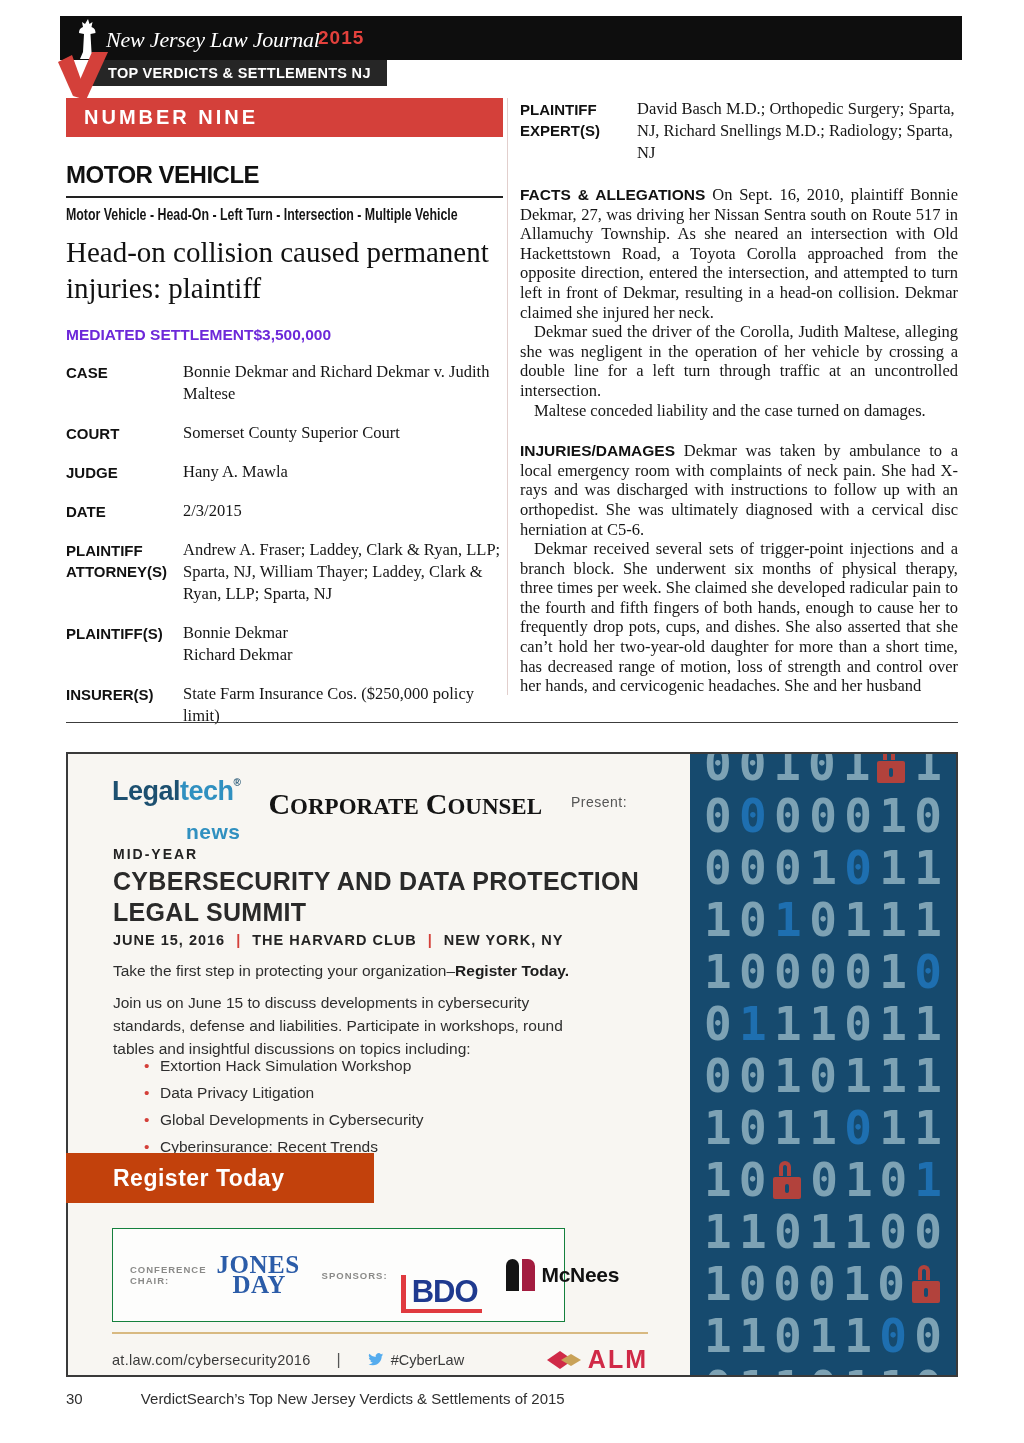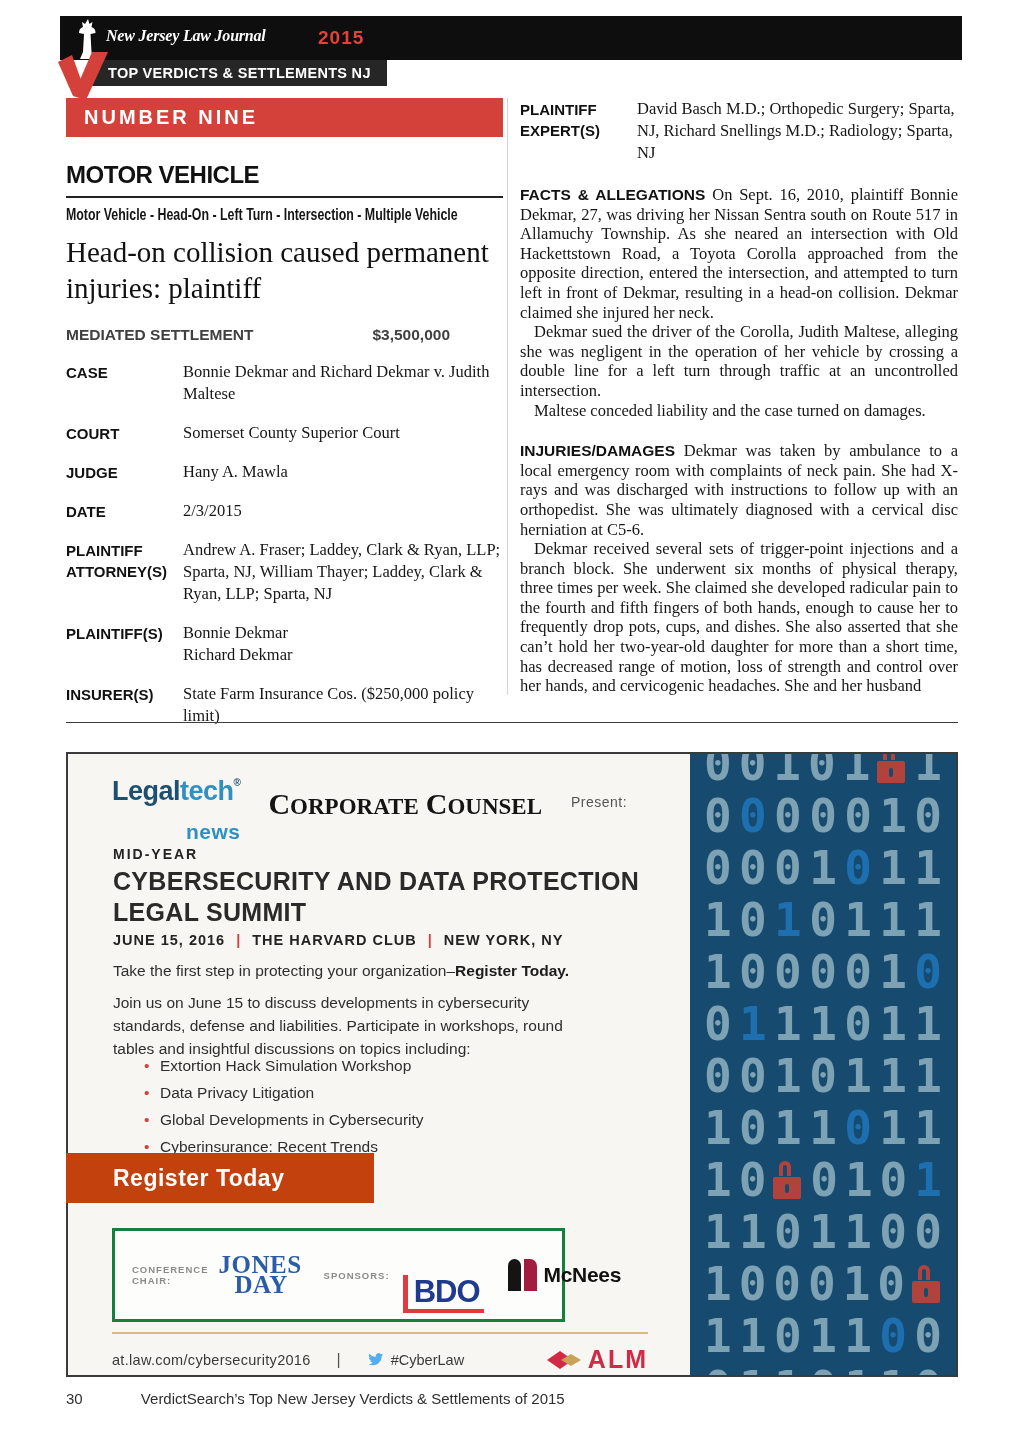--- a/index.html
+++ b/index.html
@@ -4,38 +4,38 @@
 <style>
   * { margin:0; padding:0; box-sizing:border-box; }
   html,body { background:#ffffff; }
   .page { position:relative; width:1024px; height:1443px; background:#fff;
           font-family:"Liberation Sans", sans-serif; overflow:hidden; }
 
   
   .mast-bar { position:absolute; left:60px; top:16px; width:902px; height:44px; background:#0e0e0e; }
   .statue { position:absolute; left:16px; top:3px; }
   .journal-name { position:absolute; left:46px; top:11px; font-family:"Liberation Serif", serif;
-                  font-weight:bold; font-style:italic; color:#fff; font-size:16px; letter-spacing:-0.2px; }
+                  font-weight:normal; font-style:italic; color:#fff; font-size:22px; letter-spacing:-0.2px; }
   .journal-year { position:absolute; left:258px; top:11px; color:#e3413c; font-weight:bold; font-size:19px; letter-spacing:1px; }
   .mast-badge { position:absolute; left:92px; top:60px; height:26px; background:#262626; color:#fff;
                 font-weight:bold; font-size:14.5px; line-height:26px; padding:0 16px; letter-spacing:0.3px; }
   .v-logo { position:absolute; left:56px; top:50px; }
 
   
   .col-left { position:absolute; left:66px; top:98px; width:437px; }
   .rank-banner { height:39px; background:#d4403a; color:#fff; font-weight:bold; font-size:20px;
                  line-height:39px; padding-left:18px; letter-spacing:3px; }
   .category { margin-top:24px; font-size:24px; font-weight:bold; color:#111; letter-spacing:-0.5px;
               border-bottom:2px solid #222; padding-bottom:7px; }
   .topics { margin-top:7px; font-weight:bold; font-size:16.5px; color:#151515; white-space:nowrap;
             transform:scaleX(0.75); transform-origin:left center; }
   .headline { margin-top:10px; font-family:"Liberation Serif", serif; font-weight:normal;
               font-size:29px; line-height:36px; color:#111; }
-  .settlement-row { display:flex; justify-content:space-between; width:384px; margin-top:20px;
-                    font-weight:bold; font-size:15.5px; color:#404040; }
+  .settlement-row { display:flex; width:384px; margin-top:20px;
+                    font-weight:bold; font-size:15.5px; color:#6d28d9; }
   .detail-row { display:flex; margin-top:17px; }
   .detail-label { width:117px; flex:none; font-weight:bold; font-size:15px; line-height:21px; color:#111; padding-top:1px; }
   .detail-value { flex:1; font-family:"Liberation Serif", serif; font-size:16.5px; line-height:22px;
                   color:#161616; white-space:pre-line; }
   .col-divider { position:absolute; left:507px; top:98px; width:1px; height:597px; background:#e2cfcd; }
 
   .col-right { position:absolute; left:520px; top:98px; width:438px; }
   .body-text { margin-top:21px; }
   .body-text p { text-align:justify; font-family:"Liberation Serif", serif; font-size:16.5px;
                  line-height:19.6px; color:#161616; }
@@ -69,21 +69,21 @@
   .ad-lead b { color:#1c1c1c; }
   .ad-body { position:absolute; left:45px; top:237px; width:478px; font-size:15.5px; line-height:23px; color:#2e2e2e; }
   .ad-bullets { position:absolute; left:76px; top:303px; list-style:none; }
   .ad-bullets li { font-size:15.5px; color:#2e2e2e; margin-bottom:9px; position:relative; padding-left:16px; }
   .ad-bullets li::before { content:'\2022'; color:#d4403a; position:absolute; left:0; top:0; }
   .ad-cta { position:absolute; left:-2px; top:399px; width:308px; height:50px; background:#c2410c; color:#fff;
             font-family:"Liberation Sans", sans-serif; font-weight:bold; font-size:23px; line-height:50px;
             padding-left:47px; border:none; text-align:left; letter-spacing:0.5px; cursor:pointer; }
 
   .sponsor-box { position:absolute; left:44px; top:474px; width:453px; height:94px; background:#fdfdfc;
-                 border:3px solid #15803d; display:flex; align-items:center; }
+                 border:1px solid #15803d; display:flex; align-items:center; }
   .chair-label, .sponsors-label { font-size:9.5px; font-weight:bold; color:#8a8a88; letter-spacing:1px; }
   .chair-label { margin-left:17px; }
   .jones-day { margin-left:10px; color:#2b5ca8; font-family:"Liberation Serif", serif; font-weight:bold;
                font-size:25px; line-height:20px; letter-spacing:0.5px; }
   .jd2 { display:block; margin-left:16px; }
   .sponsors-label { margin-left:22px; }
   .bdo-logo { margin-left:13px; color:#1f3a8f; font-weight:bold; font-size:31px; letter-spacing:-1px;
               border-left:5px solid #e03a3f; border-bottom:4px solid #e03a3f; padding:0 4px 0 6px; line-height:34px;margin-top:38px; }
   .mcnees-logo { margin-left:24px; display:flex; align-items:center; }
   .mc-mark { display:flex; gap:3px; margin-right:7px; align-items:flex-end; }

